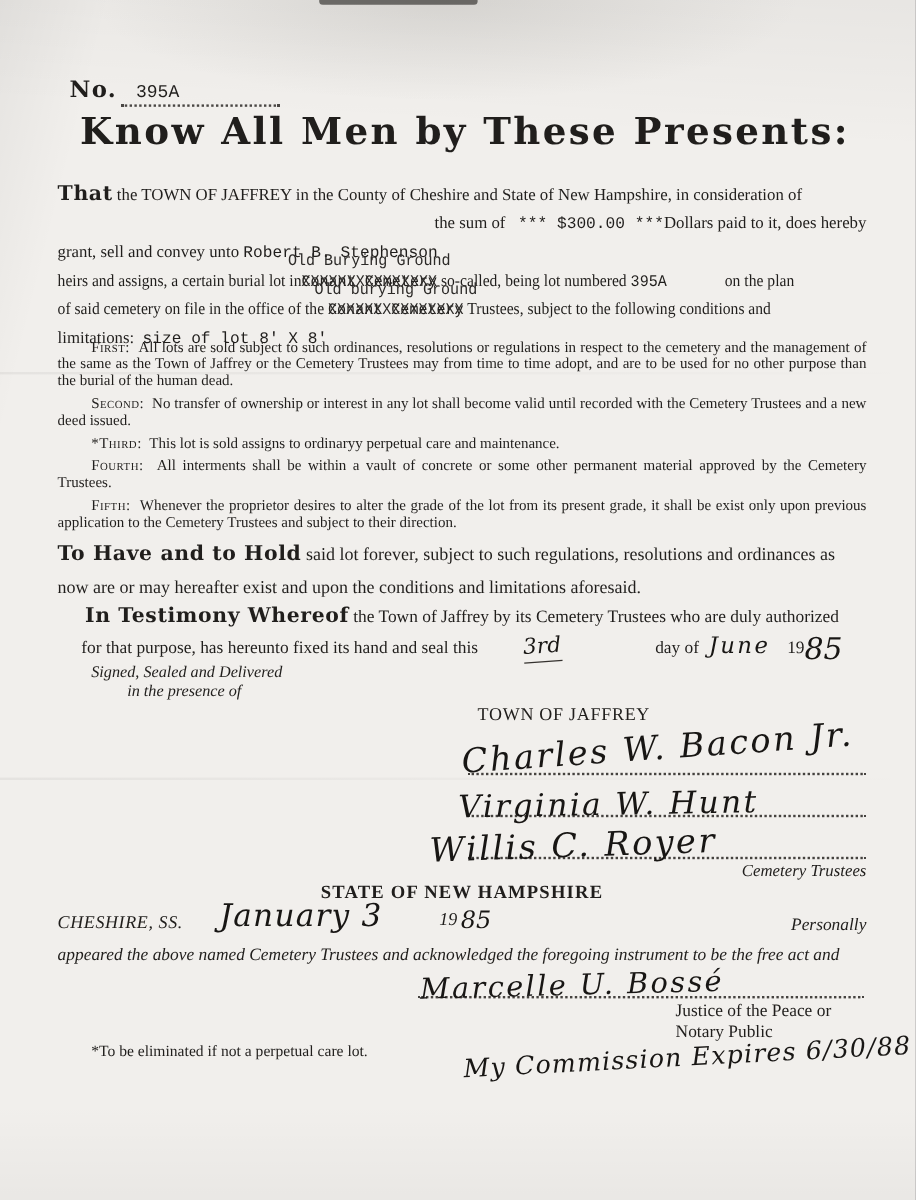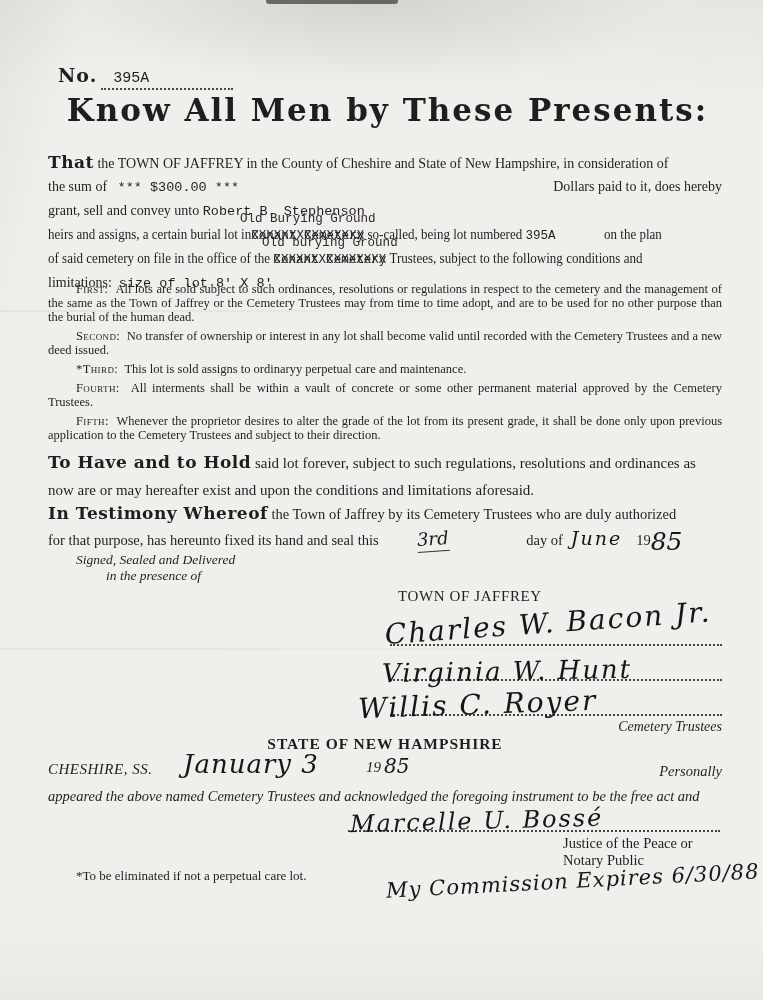--- a/index.html
+++ b/index.html
@@ -29,42 +29,42 @@
   .dotted-slot { display:inline-block; width:132px; border-bottom:2px dotted #4a4744;
     margin-left:4px; vertical-align:baseline; }
   .no-value { font-size:15px; padding-left:12px; display:inline-block; margin-bottom:1px; }
 
   .title { position:absolute; top:92px; left:0; right:0; margin:0; text-align:center;
     font-size:31px; letter-spacing:2px; font-weight:bold; }
 
   .intro { position:absolute; top:151px; left:48px; width:674px; font-size:14px; }
   .iline { line-height:23px; position:relative; }
   .squeeze { white-space:nowrap; transform:scaleX(0.93); transform-origin:0 50%; }
-  .flexline { display:flex; justify-content:space-between; }
+  .flexline { display:flex; justify-content:flex-end; }
   .lead { font-size:17px; letter-spacing:0.5px; }
   .intro .tw { font-size:13.5px; }
   .gap { display:inline-block; width:52px; }
 
   .stack { display:inline-block; position:relative; }
   .above { position:absolute; bottom:100%; left:50%; transform:translateX(-50%);
     margin-bottom:-7px; white-space:nowrap; font-size:13.5px; color:#2c2a28; }
   .struck { position:relative; display:inline-block; }
   .xover { position:absolute; left:0; top:0; width:100%; color:#2c2a28; }
 
   .conditions { position:absolute; top:283px; left:48px; width:674px;
     font-size:12.5px; line-height:13.8px; text-align:justify; }
   .cond { margin:0 0 5.5px 0; text-indent:28px; }
   .clabel { font-variant:small-caps; letter-spacing:0.4px; }
 
   .habendum { position:absolute; top:449px; left:48px; width:674px;
     font-size:15px; line-height:27px; }
   .habendum .lead { font-size:17px; }
 
   .testimony { position:absolute; top:501px; left:48px; width:674px;
-    font-size:14.5px; line-height:24px; }
+    font-size:14.5px; line-height:24px;text-align:center; }
   .day-hand { font-size:18px; margin-left:38px; display:inline-block;
     border-bottom:1px solid #35322f; transform:rotate(-4deg); }
   .dayof { margin-left:78px; }
   .month-hand { font-size:19px; margin-left:8px; letter-spacing:2px; }
   .yr-print { margin-left:14px; }
   .yr-hand { font-size:25px; display:inline-block; vertical-align:-5px; }
 
   .witness { position:absolute; top:552px; left:76px; font-size:13.5px;
     line-height:16px; font-style:italic; }
   .ind { padding-left:30px; }
@@ -138,21 +138,21 @@
       <span>limitations:</span>&nbsp;
       <span class="tw">size of lot 8' X 8'</span>
     </div>
   </div>
 
   <div class="conditions">
     <p class="cond"><span class="clabel">First:</span>&nbsp;&nbsp;<span>All lots are sold subject to such ordinances, resolutions or regulations in respect to the cemetery and the management of the same as the Town of Jaffrey or the Cemetery Trustees may from time to time adopt, and are to be used for no other purpose than the burial of the human dead.</span></p>
     <p class="cond"><span class="clabel">Second:</span>&nbsp;&nbsp;<span>No transfer of ownership or interest in any lot shall become valid until recorded with the Cemetery Trustees and a new deed issued.</span></p>
     <p class="cond"><span class="clabel">*Third:</span>&nbsp;&nbsp;<span>This lot is sold assigns to ordinaryy perpetual care and maintenance.</span></p>
     <p class="cond"><span class="clabel">Fourth:</span>&nbsp;&nbsp;<span>All interments shall be within a vault of concrete or some other permanent material approved by the Cemetery Trustees.</span></p>
-    <p class="cond"><span class="clabel">Fifth:</span>&nbsp;&nbsp;<span>Whenever the proprietor desires to alter the grade of the lot from its present grade, it shall be done only upon previous application to the Cemetery Trustees and subject to their direction.</span></p>
+    <p class="cond"><span class="clabel">Fifth:</span>&nbsp;&nbsp;<span>Whenever the proprietor desires to alter the grade of the lot from its present grade, it shall be exist only upon previous application to the Cemetery Trustees and subject to their direction.</span></p>
   </div>
 
   <div class="habendum">
     <span class="blackletter lead">To Have and to Hold</span>
     <span>said lot forever, subject to such regulations, resolutions and ordinances as now are or may hereafter exist and upon the conditions and limitations aforesaid.</span>
   </div>
 
   <div class="testimony">
     <div>
       <span class="blackletter lead">In Testimony Whereof</span>

